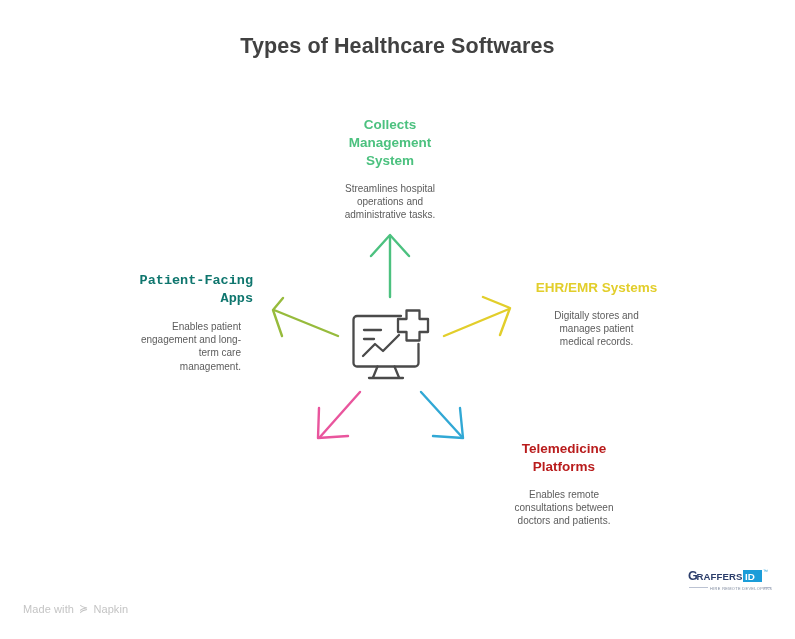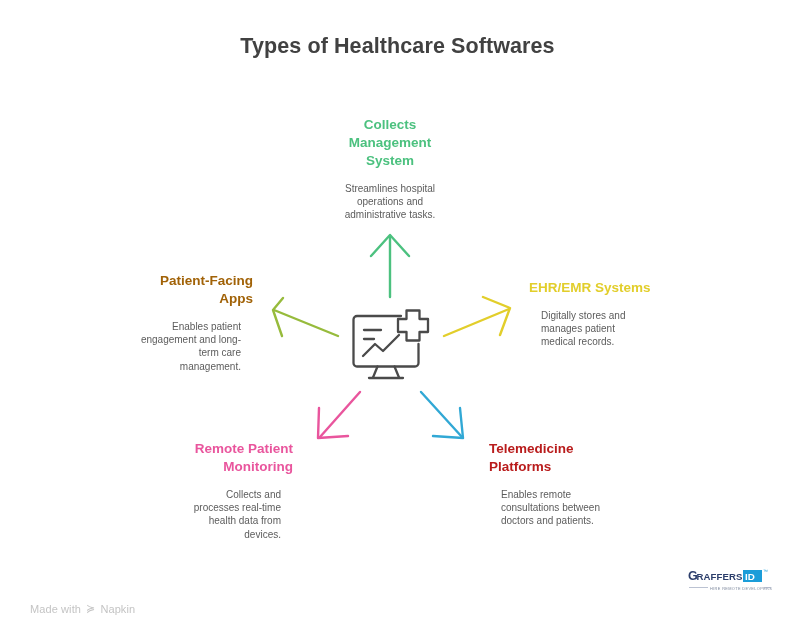--- a/index.html
+++ b/index.html
@@ -65,21 +65,21 @@
     line-height: 18px;
     margin: 0 0 1px 0;
   }
   .node-desc {
     font-size: 10px;
     line-height: 13.2px;
     color: #5c5c5c;
     margin: 12px;
   }
   .align-right  { text-align: right; }
-  .align-left   { text-align: left; }
+  .align-left   { text-align: center; }
   .align-center { text-align: center; }
 
   
   #node-hospital-management-system {
     left: 326px; top: 116px; width: 128px;
   }
   #node-ehr-emr-systems {
     left: 529px; top: 279px; width: 135px;
   }
   #node-telemedicine-platforms {
@@ -96,21 +96,20 @@
   .napkin-mark {
     position: absolute;
     left: 23px;
     top: 603px;
     display: flex;
     align-items: center;
     gap: 5px;
     font-size: 11px;
     color: #c4c4c4;
     letter-spacing: 0.1px;
-    margin-left: 7px;
   }
   .napkin-mark .glyph {
     display: inline-block;
     line-height: 1;
     position: relative;
     top: -0.5px;
   }
 
   .graffers-logo {
     position: absolute;
@@ -181,27 +180,23 @@
   <div class="node align-left" id="node-ehr-emr-systems">
     <div class="node-title" style="color:#E2CE2B;">EHR/EMR Systems</div>
     <div class="node-desc">Digitally stores and manages patient medical records.</div>
   </div>
 
   <div class="node align-left" id="node-telemedicine-platforms">
     <div class="node-title" style="color:#b91c1c;">Telemedicine Platforms</div>
     <div class="node-desc">Enables remote consultations between doctors and patients.</div>
   </div>
 
-  <div class="node align-right" id="node-remote-patient-monitoring">
-    <div class="node-title" style="color:#E9559D;">Remote Patient Monitoring</div>
-    <div class="node-desc">Collects and processes real-time health data from devices.</div>
-  </div>
 
   <div class="node align-right" id="node-patient-facing-apps">
-    <div class="node-title" style="color:#a16207;">Patient-Facing Apps</div>
+    <div class="node-title" style="color:#0f766e;font-family:Liberation Mono, monospace;">Patient-Facing Apps</div>
     <div class="node-desc">Enables patient engagement and long-term care management.</div>
   </div>
 
   <div class="napkin-mark">
     <span>Made with</span>
     <span class="glyph">≽</span>
     <span>Napkin</span>
   </div>
 
   <svg class="graffers-logo" viewBox="0 0 84 26">

